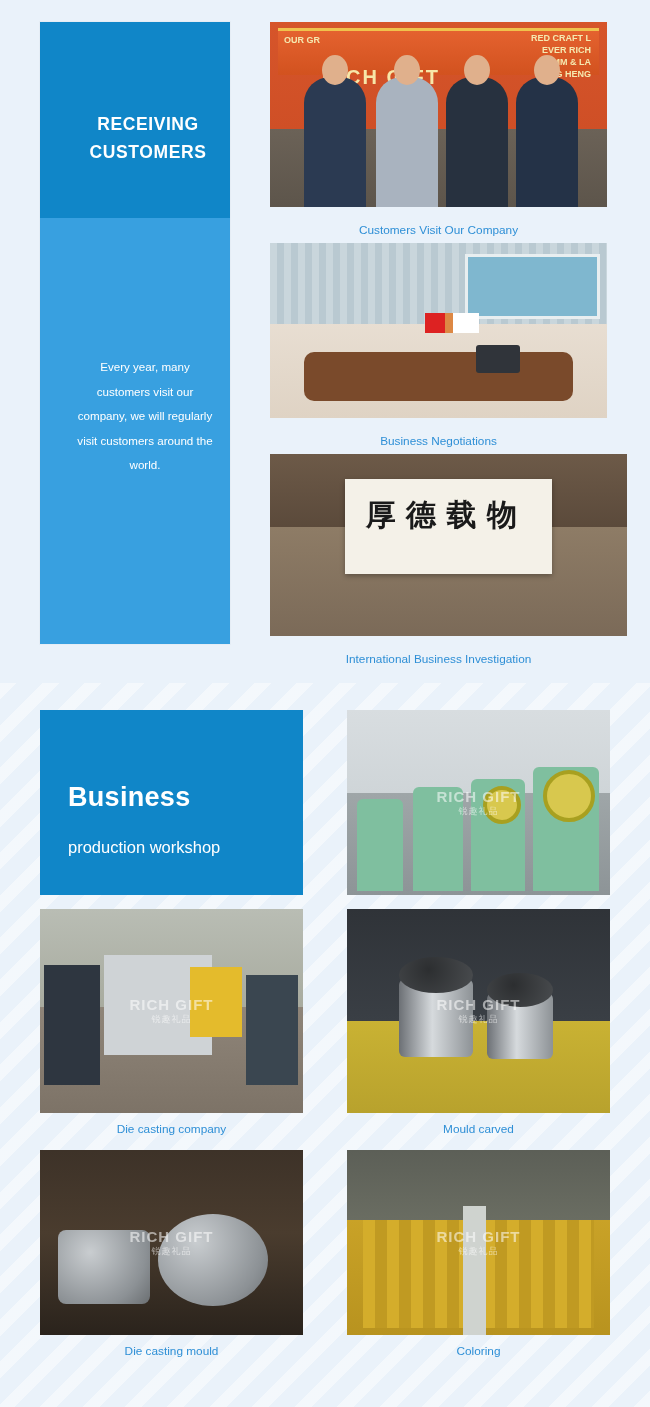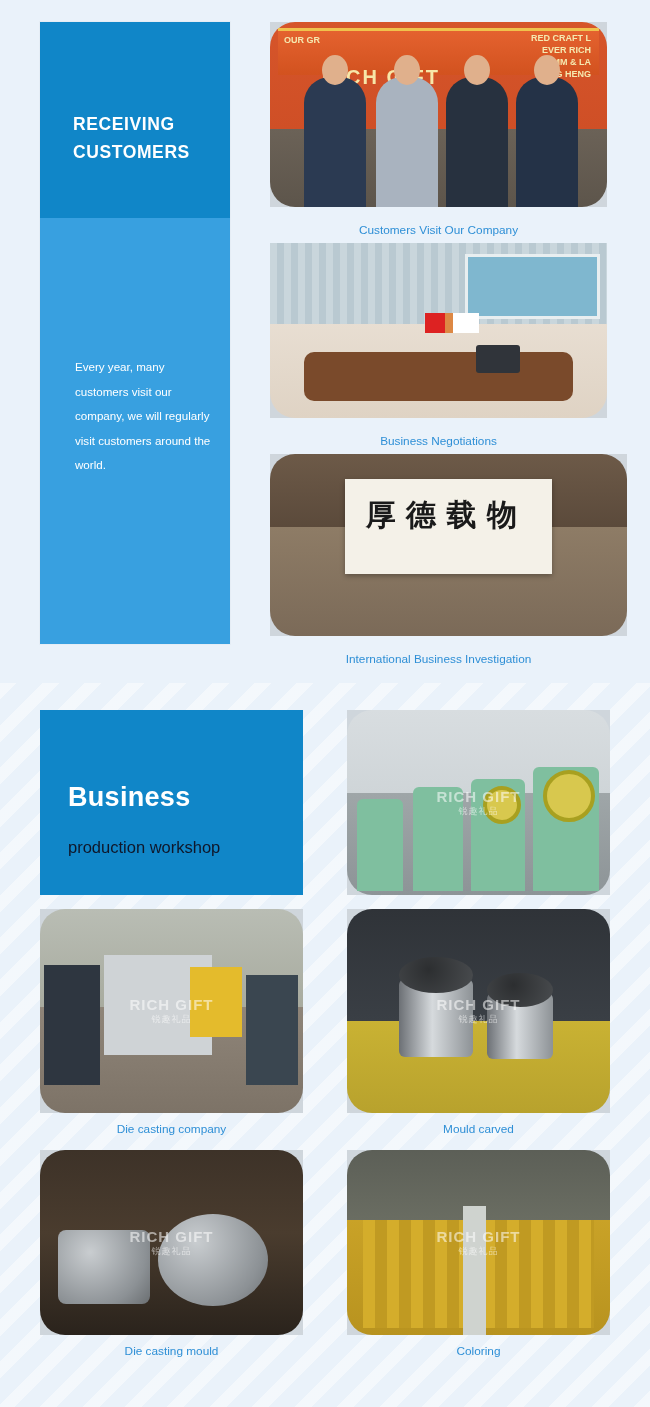--- a/index.html
+++ b/index.html
@@ -32,20 +32,21 @@
     left: 40px; top: 22px;
     width: 570px; height: 645px;
   }
   .left-panel {
     position: absolute;
     left: 0; top: 0;
     width: 190px;
     height: 622px;
     background: #38a0e0;
     box-shadow: 0 0 0 1px rgba(0,0,0,0.02);
+    text-align: center;
   }
   .left-panel-top {
     position: absolute;
     left: 0; top: 0;
     width: 190px; height: 196px;
     background: #1086c8;
   }
   .left-title {
     position: absolute;
     left: 33px; top: 88px;
@@ -120,21 +121,21 @@
     position: absolute;
     left: 28px; top: 72px;
     color: #ffffff;
     font-size: 27px;
     font-weight: bold;
     letter-spacing: 0.3px;
   }
   .hw-sub {
     position: absolute;
     left: 28px; top: 128px;
-    color: #0f172a;
+    color: #ffffff;
     font-size: 16.5px;
     font-weight: normal;
   }
   .cap2 {
     display: block;
     text-align: center;
     color: #2e8fd6;
     font-size: 11.8px;
     padding-top: 9px;
   }
@@ -153,21 +154,21 @@
     color: rgba(255,255,255,0.55);
     font-size: 15px;
     font-weight: bold;
     letter-spacing: 1px;
     white-space: nowrap;
     pointer-events: none;
   }
   .wm small { font-size: 9px; font-weight: normal; display:block; text-align:center;}
 
   
-  .scene { position: absolute; inset: 0; border-radius: 25px; }
+  .scene { position: absolute; inset: 0; }
 
   
   .s1 { background: linear-gradient(#d6552a 0%, #cf4f26 58%, #6b6257 58%, #5d554b 100%); }
   .s1 .sign {
     position:absolute; left:8px; top:6px; right:8px; height:44px;
     background: linear-gradient(#e4622f,#d2521f);
     border-top: 3px solid #f0c24c;
   }
   .s1 .sgn-txt { position:absolute; color:#f5e9b0; font-size:9px; font-weight:bold; }
   .s1 .person {

